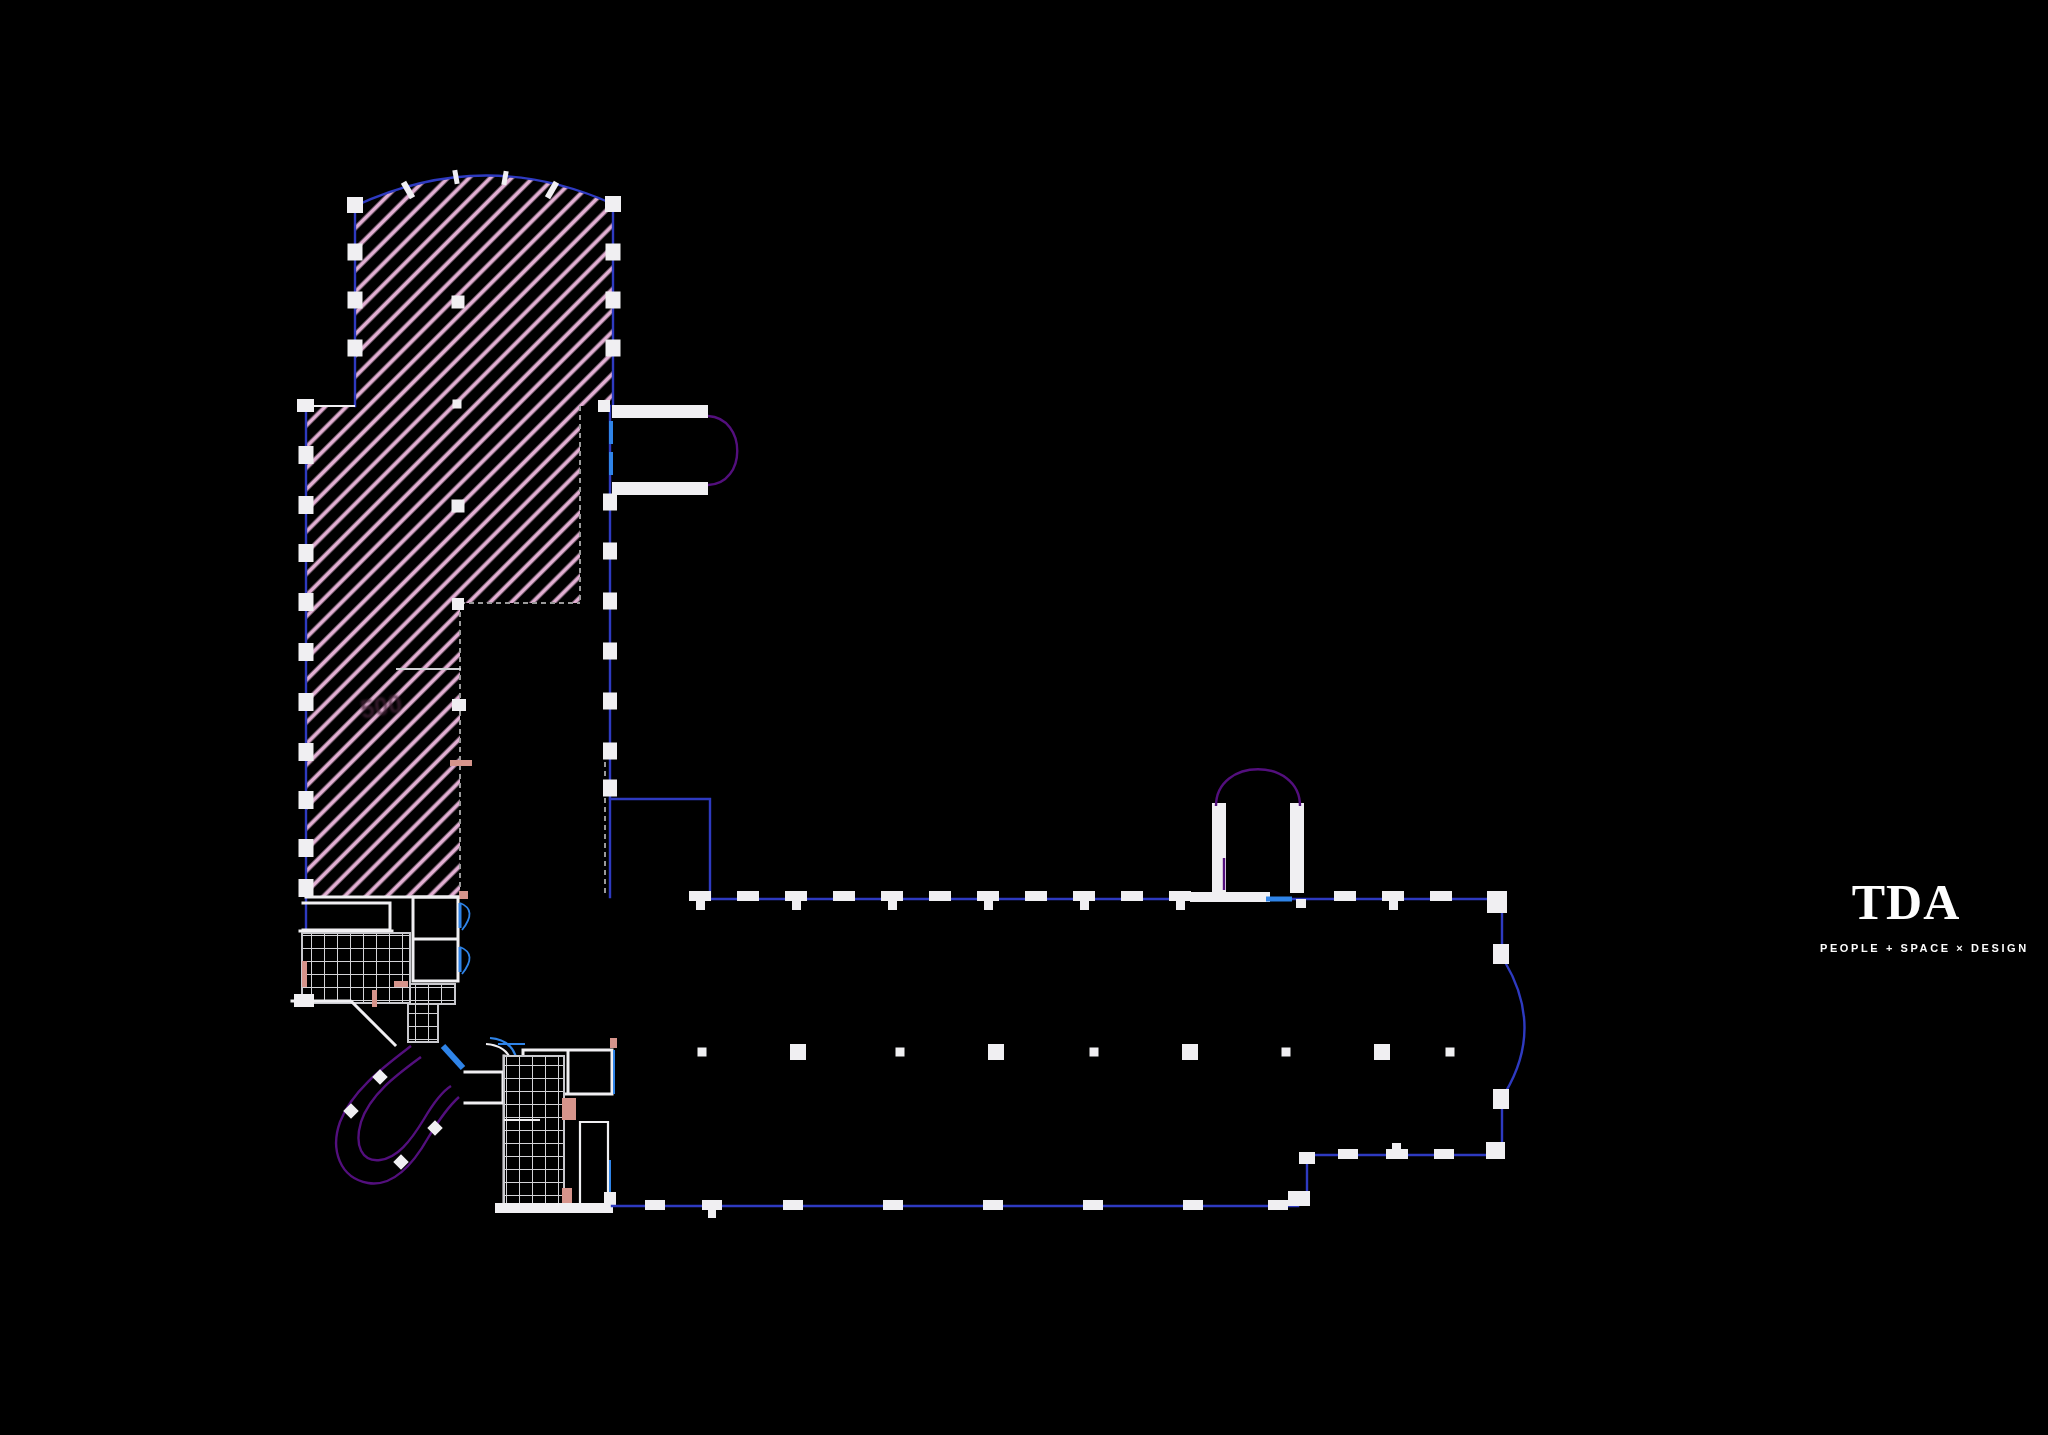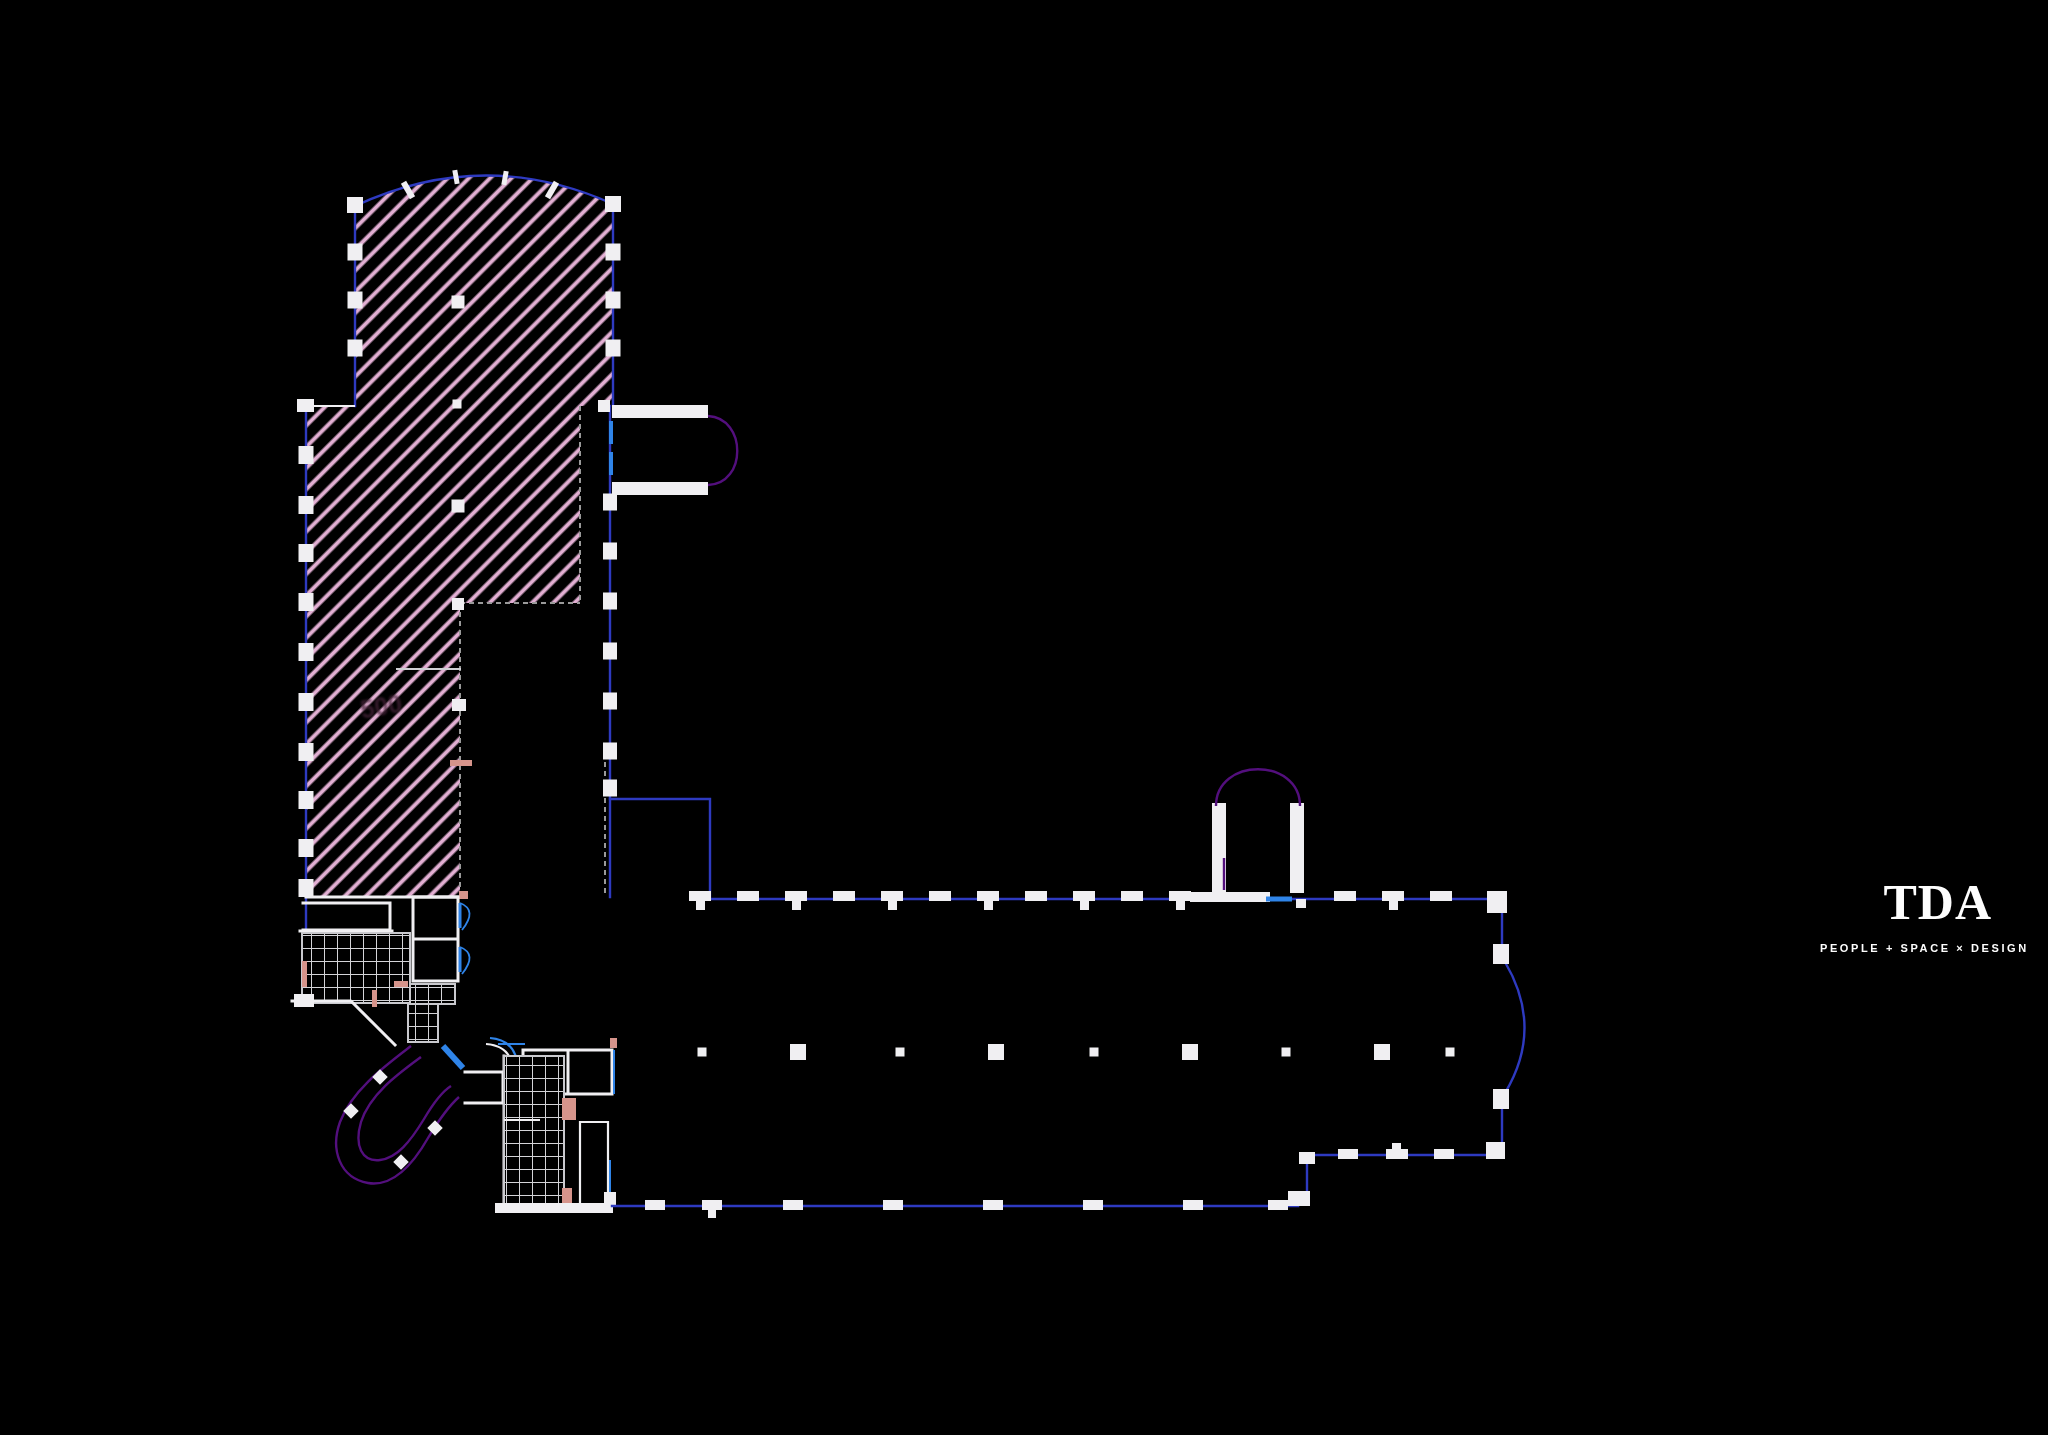--- a/index.html
+++ b/index.html
@@ -15,21 +15,21 @@
   .gray {stroke:var(--boundary-gray);stroke-width:2;stroke-dasharray:5 4;fill:none;}
   .lite {stroke:#cfcfd4;stroke-width:2;fill:none;}
   .purple{stroke:var(--arc-purple);stroke-width:2.4;fill:none;}
   .door {stroke:var(--door-blue);fill:none;}
   .salmon{fill:var(--accent-salmon);stroke:none;}
   .hatchfill{fill:url(#hatchPink);stroke:none;}
   .tile {fill:url(#tileGrid);stroke:#c9c9ce;stroke-width:2;}
   .hstripe{fill:var(--hatch-pink);}
 
   
-  .logo{position:absolute;left:1820px;top:878px;width:172px;text-align:right;color:var(--logo-white);}
+  .logo{position:absolute;left:1820px;top:878px;width:172px;text-align:center;color:var(--logo-white);}
   .logo-tda{font-family:"Liberation Serif",serif;font-weight:bold;font-size:50px;line-height:48px;
             letter-spacing:1px;}
   .logo-tag{margin-top:16px;font-family:"Liberation Sans",sans-serif;font-weight:bold;font-size:11px;
             letter-spacing:2.6px;white-space:nowrap;}
 
   
   .faint-label{position:absolute;left:360px;top:692px;width:80px;color:#47243a;font-size:25px;
                font-weight:bold;transform:rotate(-10deg);filter:blur(1.2px);opacity:.8;
                font-family:"Liberation Sans",sans-serif;line-height:22px;}
 </style>

